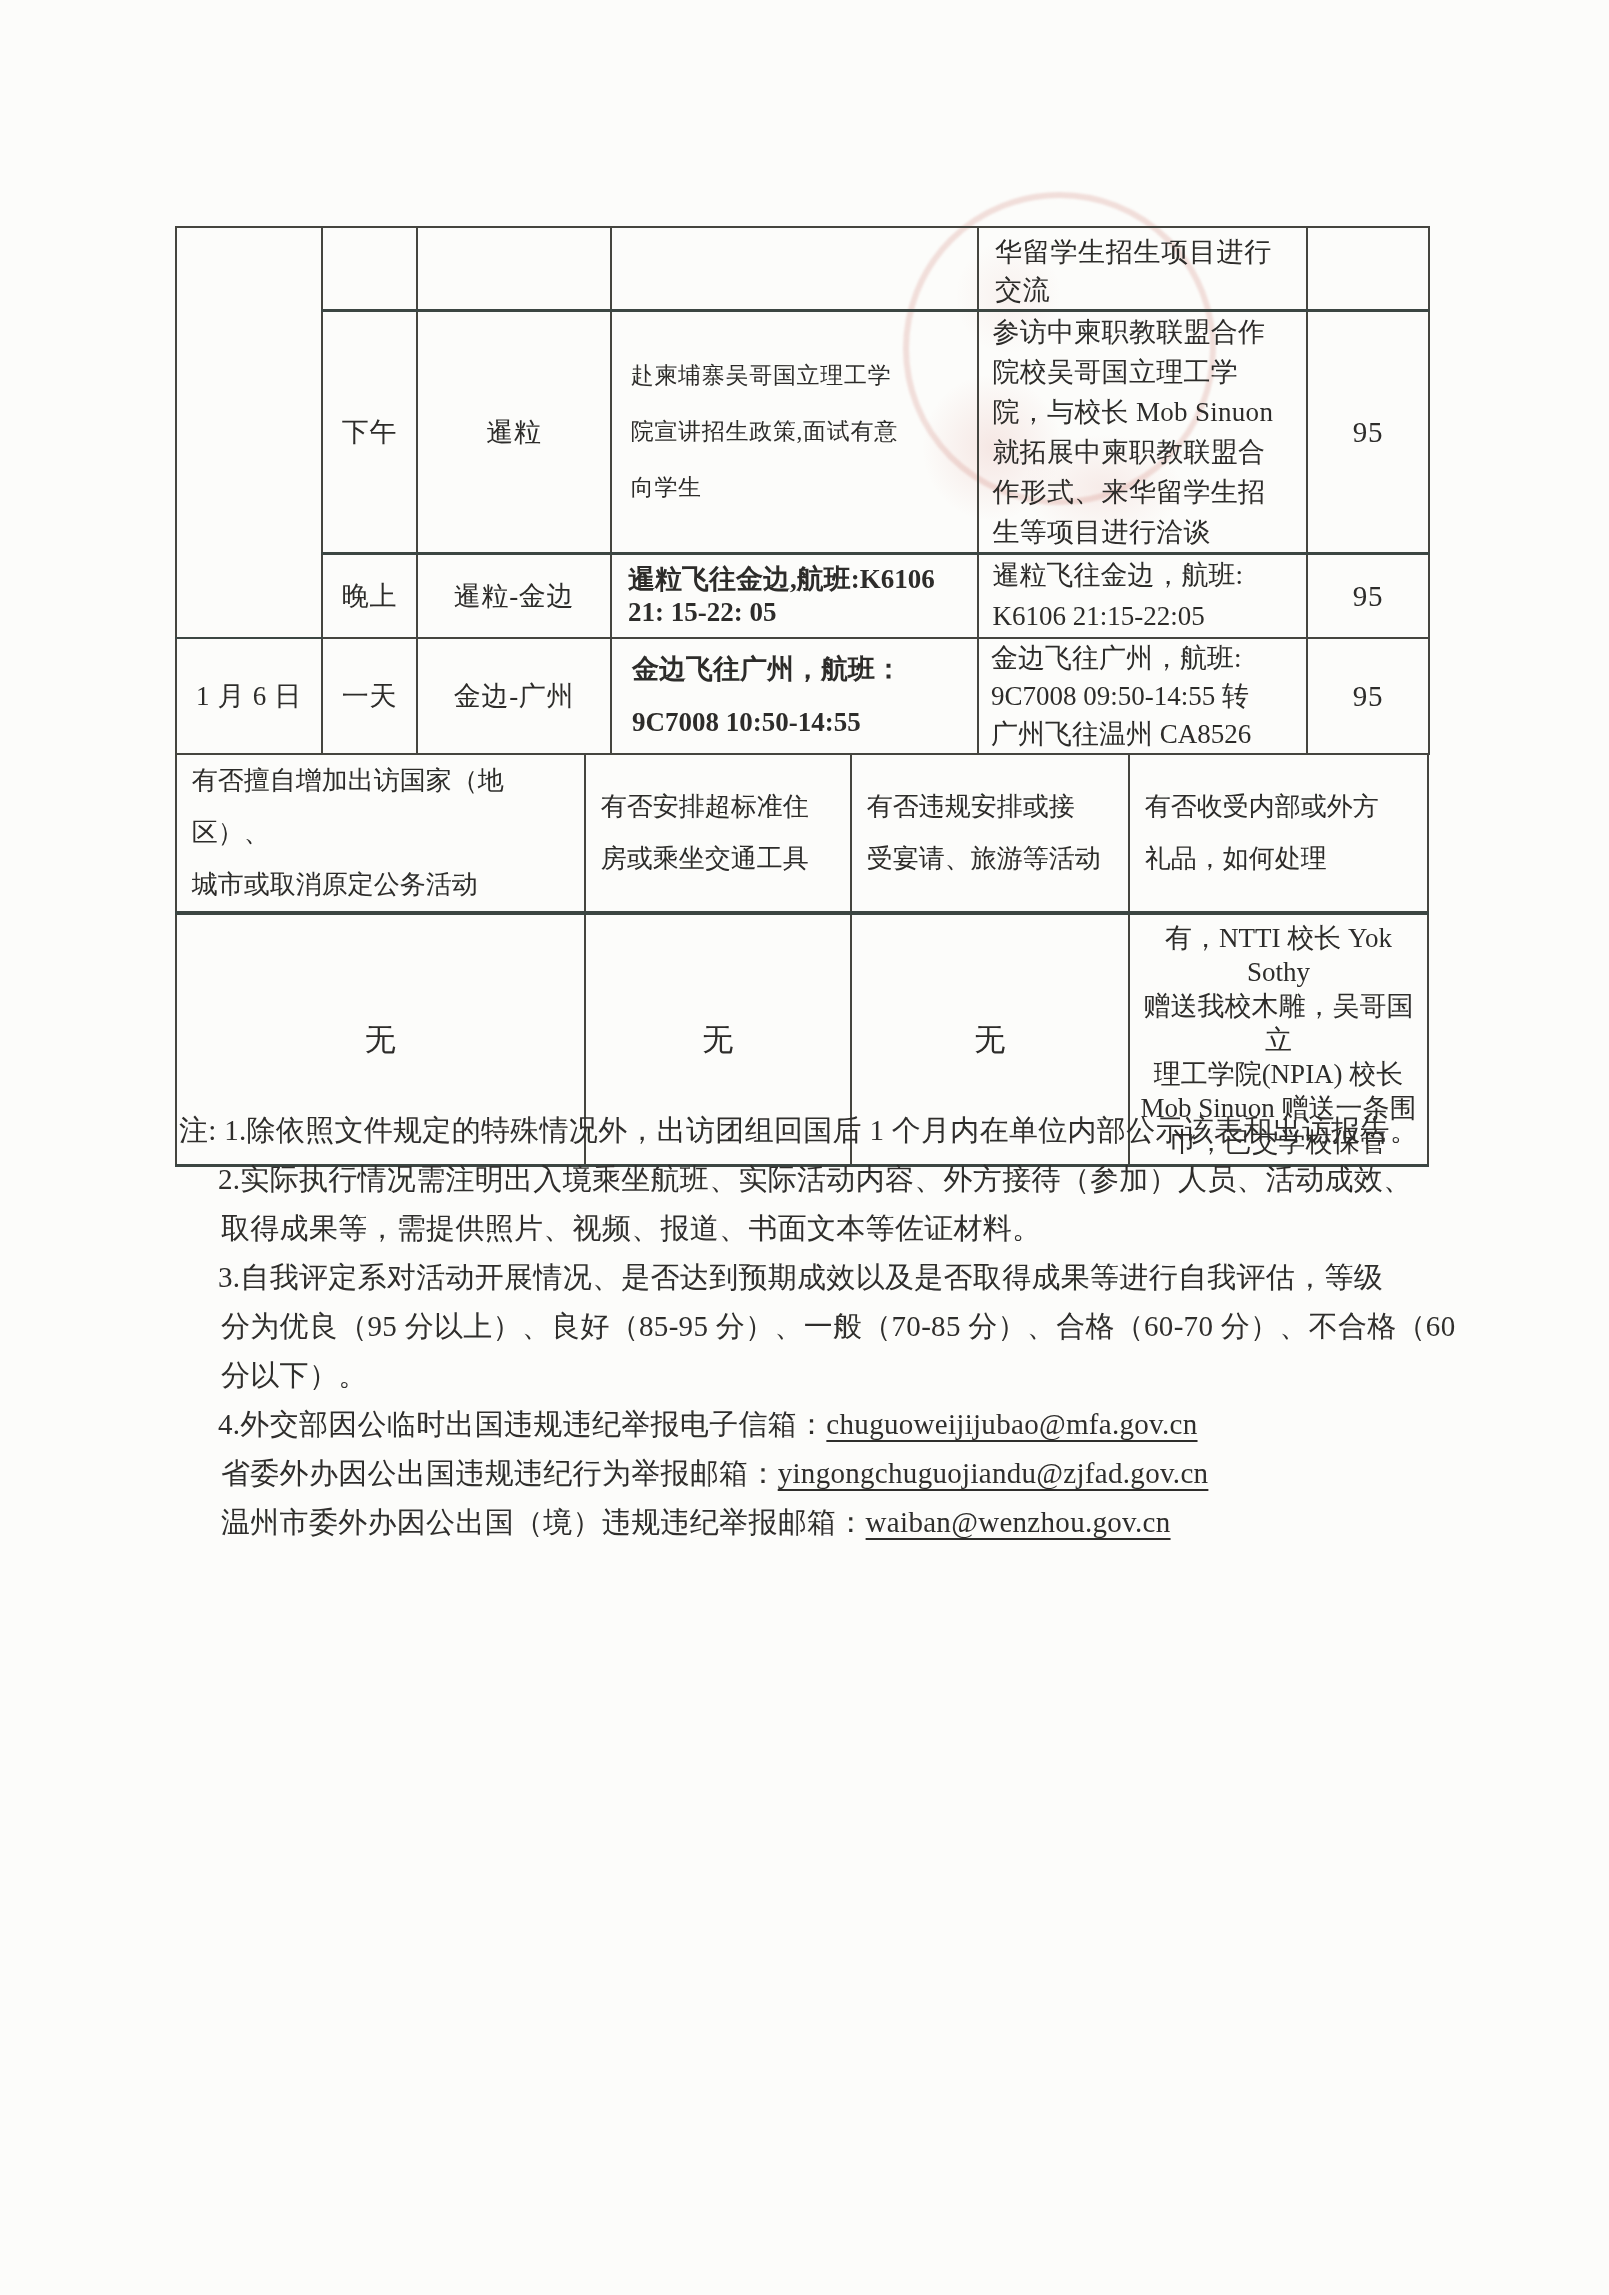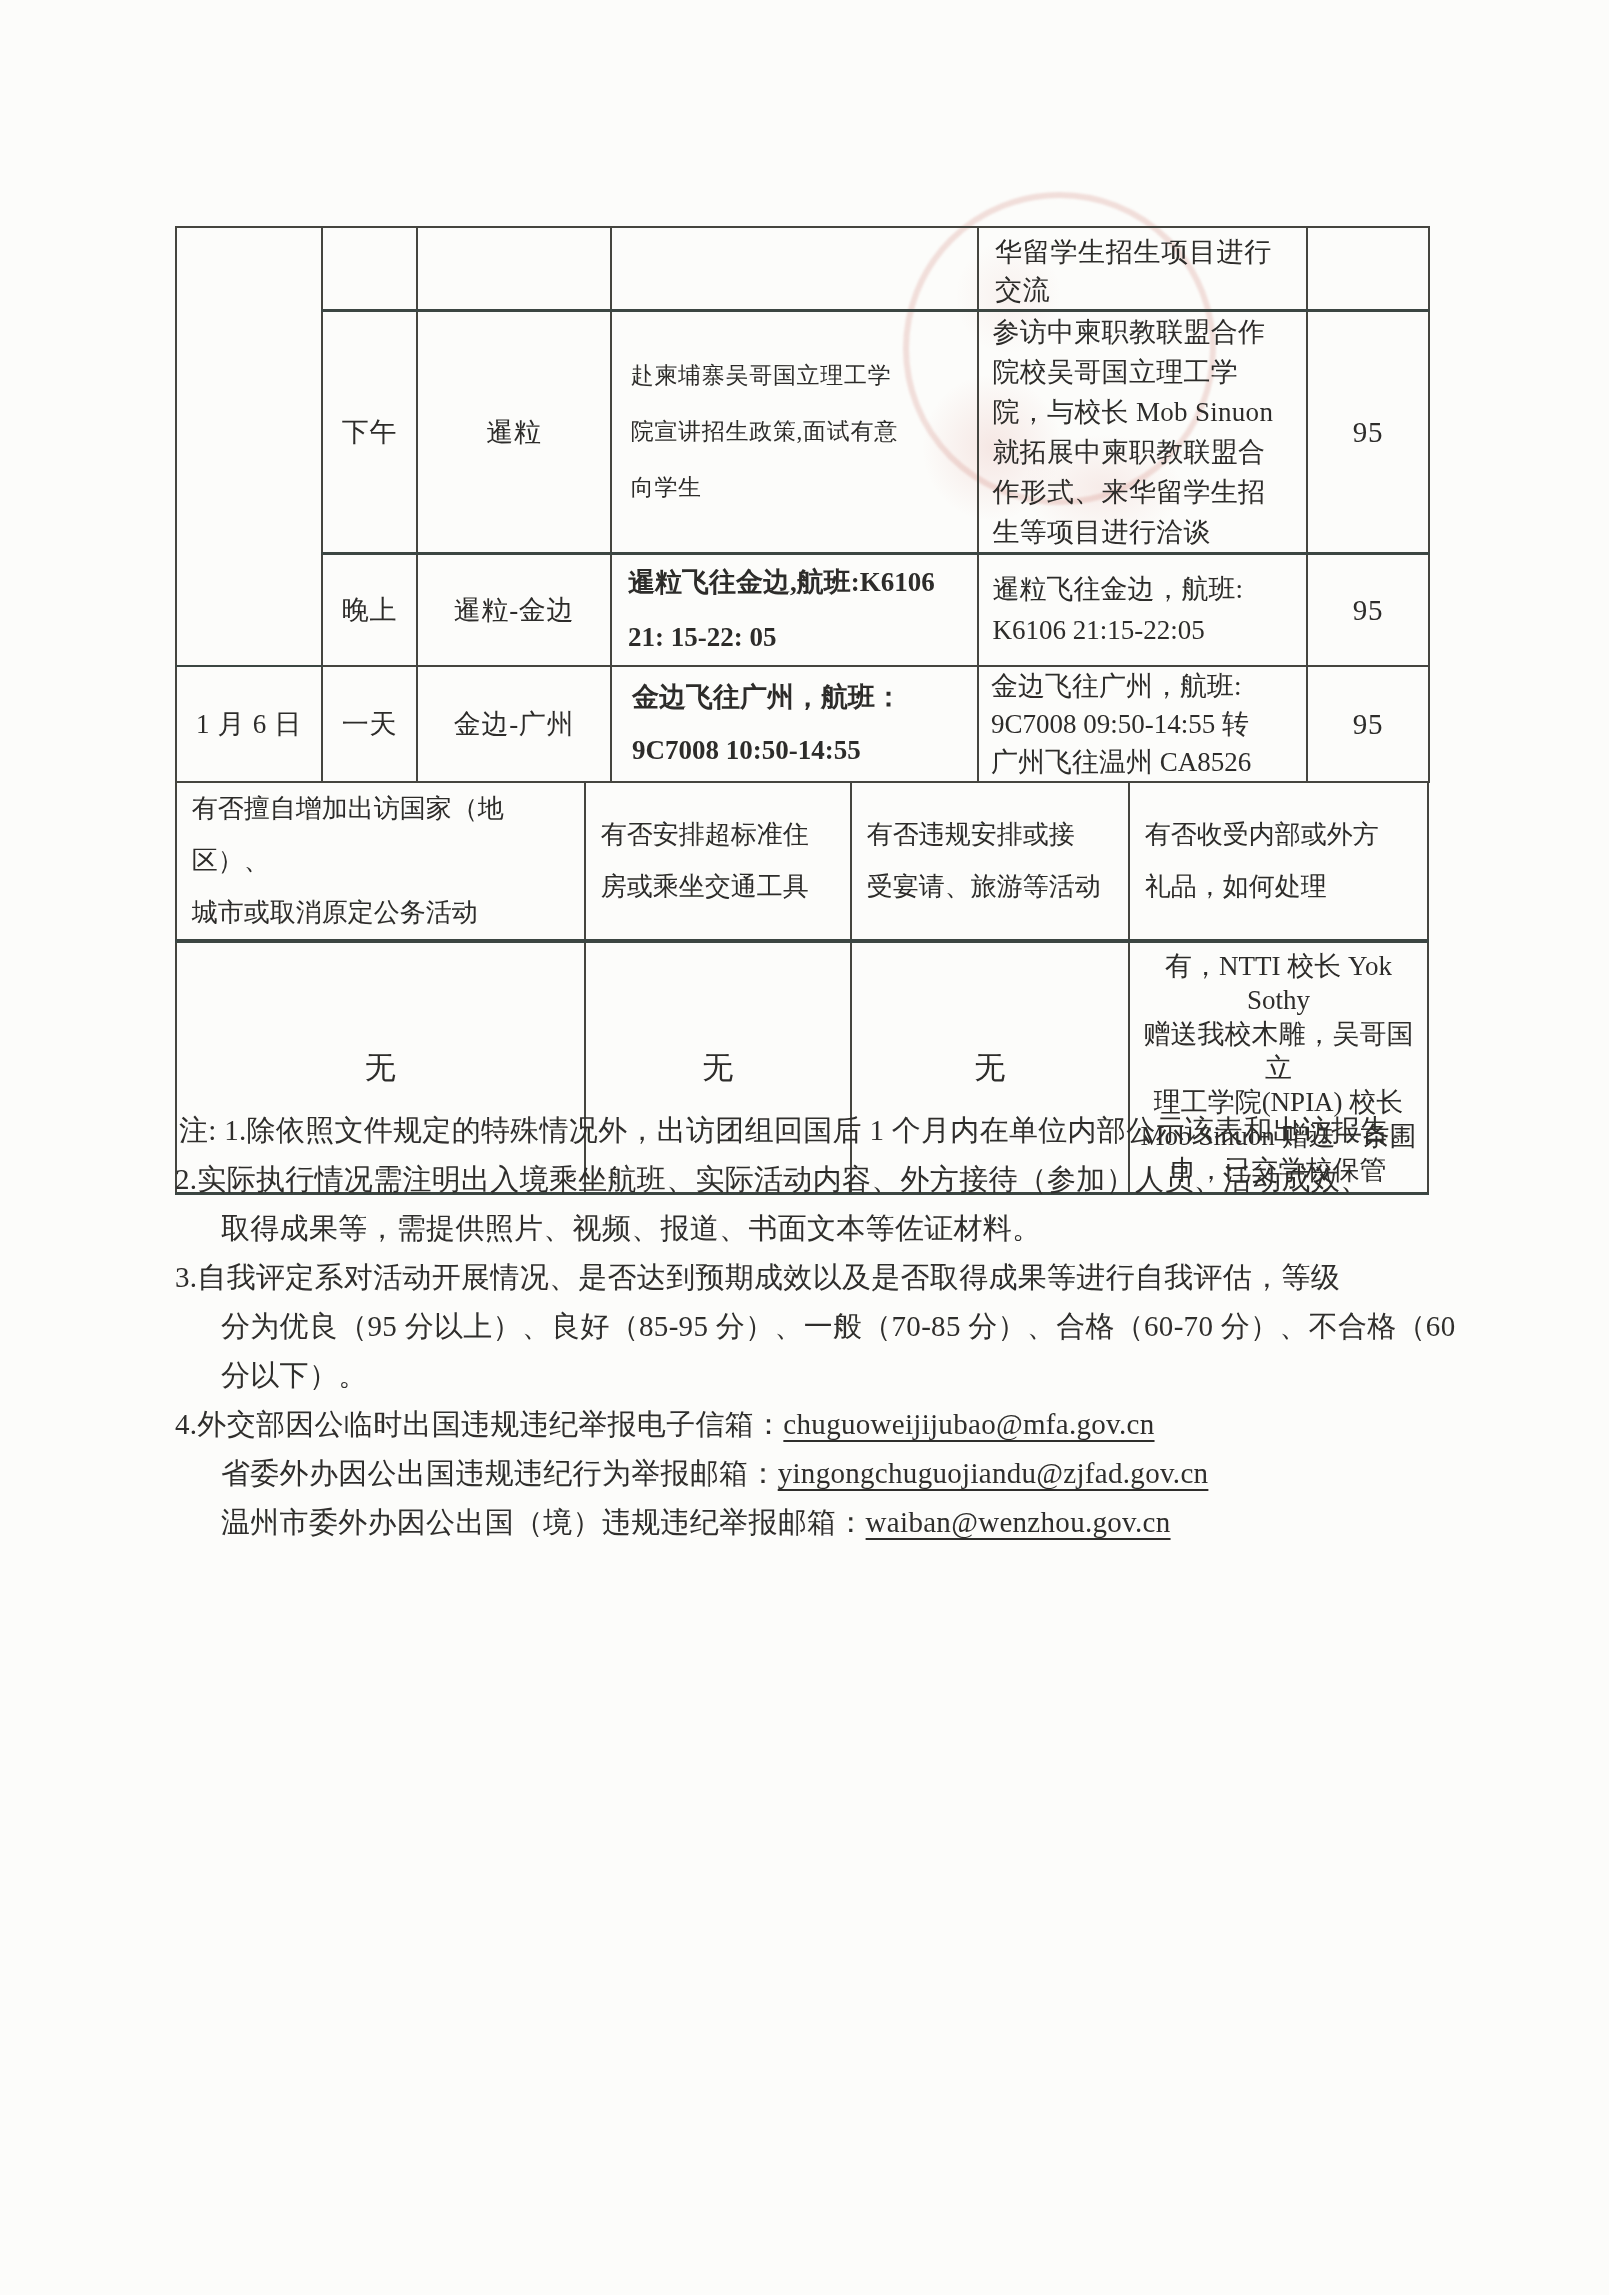--- a/index.html
+++ b/index.html
@@ -28,40 +28,40 @@
   .t2{margin-top:-2px;}
   .center{text-align:center;margin-left:18px;}
   .thickb td{border-bottom-width:3.3px;border-bottom-color:#3c4642;}
   .t1{border-bottom:2.7px solid #3c4642;}
   .t2{border-bottom:3.3px solid #3c4642;}
   .hdr td{border-bottom-width:4px;border-bottom-color:#3c4642;}
 
   .cell-cont{vertical-align:top;text-align:left;line-height:38px;padding:5.3px 12px 0 16px;font-size:27px;}
   .cell-act{ text-align:left;line-height:56px;padding:0 6.7px 0 18.7px;font-size:23px;}
   .cell-actual{text-align:left;line-height:40px;padding:0 5.3px 0 13.4px;font-size:27px;letter-spacing:0.3px;}
-  .cell-act-flight{text-align:left;line-height:55px;padding:0 5.3px 0 16px;font-size:27px;font-weight:bold;letter-spacing:0;}
+  .cell-act-flight{text-align:left;line-height:33px;padding:0 5.3px 0 16px;font-size:27px;font-weight:bold;letter-spacing:0;}
   .cell-act-flight2{text-align:left;line-height:53px;padding:0 5.3px 0 20px;font-size:27px;font-weight:bold;letter-spacing:0;}
   .cell-actual2{text-align:left;line-height:41px;padding:0 5.3px 0 13.4px;font-size:27px;letter-spacing:0;}
   .cell-actual3{text-align:left;line-height:38px;padding:0 4px 0 12px;font-size:27px;letter-spacing:0;}
   .cell-score{text-align:center;font-size:29px;}
   .q{line-height:52px;font-size:26px;letter-spacing:0;text-align:left;padding:0 9.4px 0 14.7px;}
   .none-cell{text-align:center;font-size:31px;}
   .gift-cell{text-align:center;line-height:34px;font-size:27px;letter-spacing:0;padding:0 6.7px;}
 
   
   .notes{position:absolute;left:175px;top:1106px;width:1269px;}
   .note-line{
     font-size:29px;
     line-height:49px;
     white-space:nowrap;
     color:#2f2e2c;
     letter-spacing:0.3px;
   }
   .ind0{margin-left:4px;}
-  .ind1{}
+  .ind1{margin-left:43px;}
   .ind2{margin-left:46px;}
   .email{
     text-decoration:underline;
     text-underline-offset:6px;
     text-decoration-thickness:2px;
   }
 
   
   .stamp-ring{
     position:absolute;left:903px;top:192px;width:301px;height:301px;

